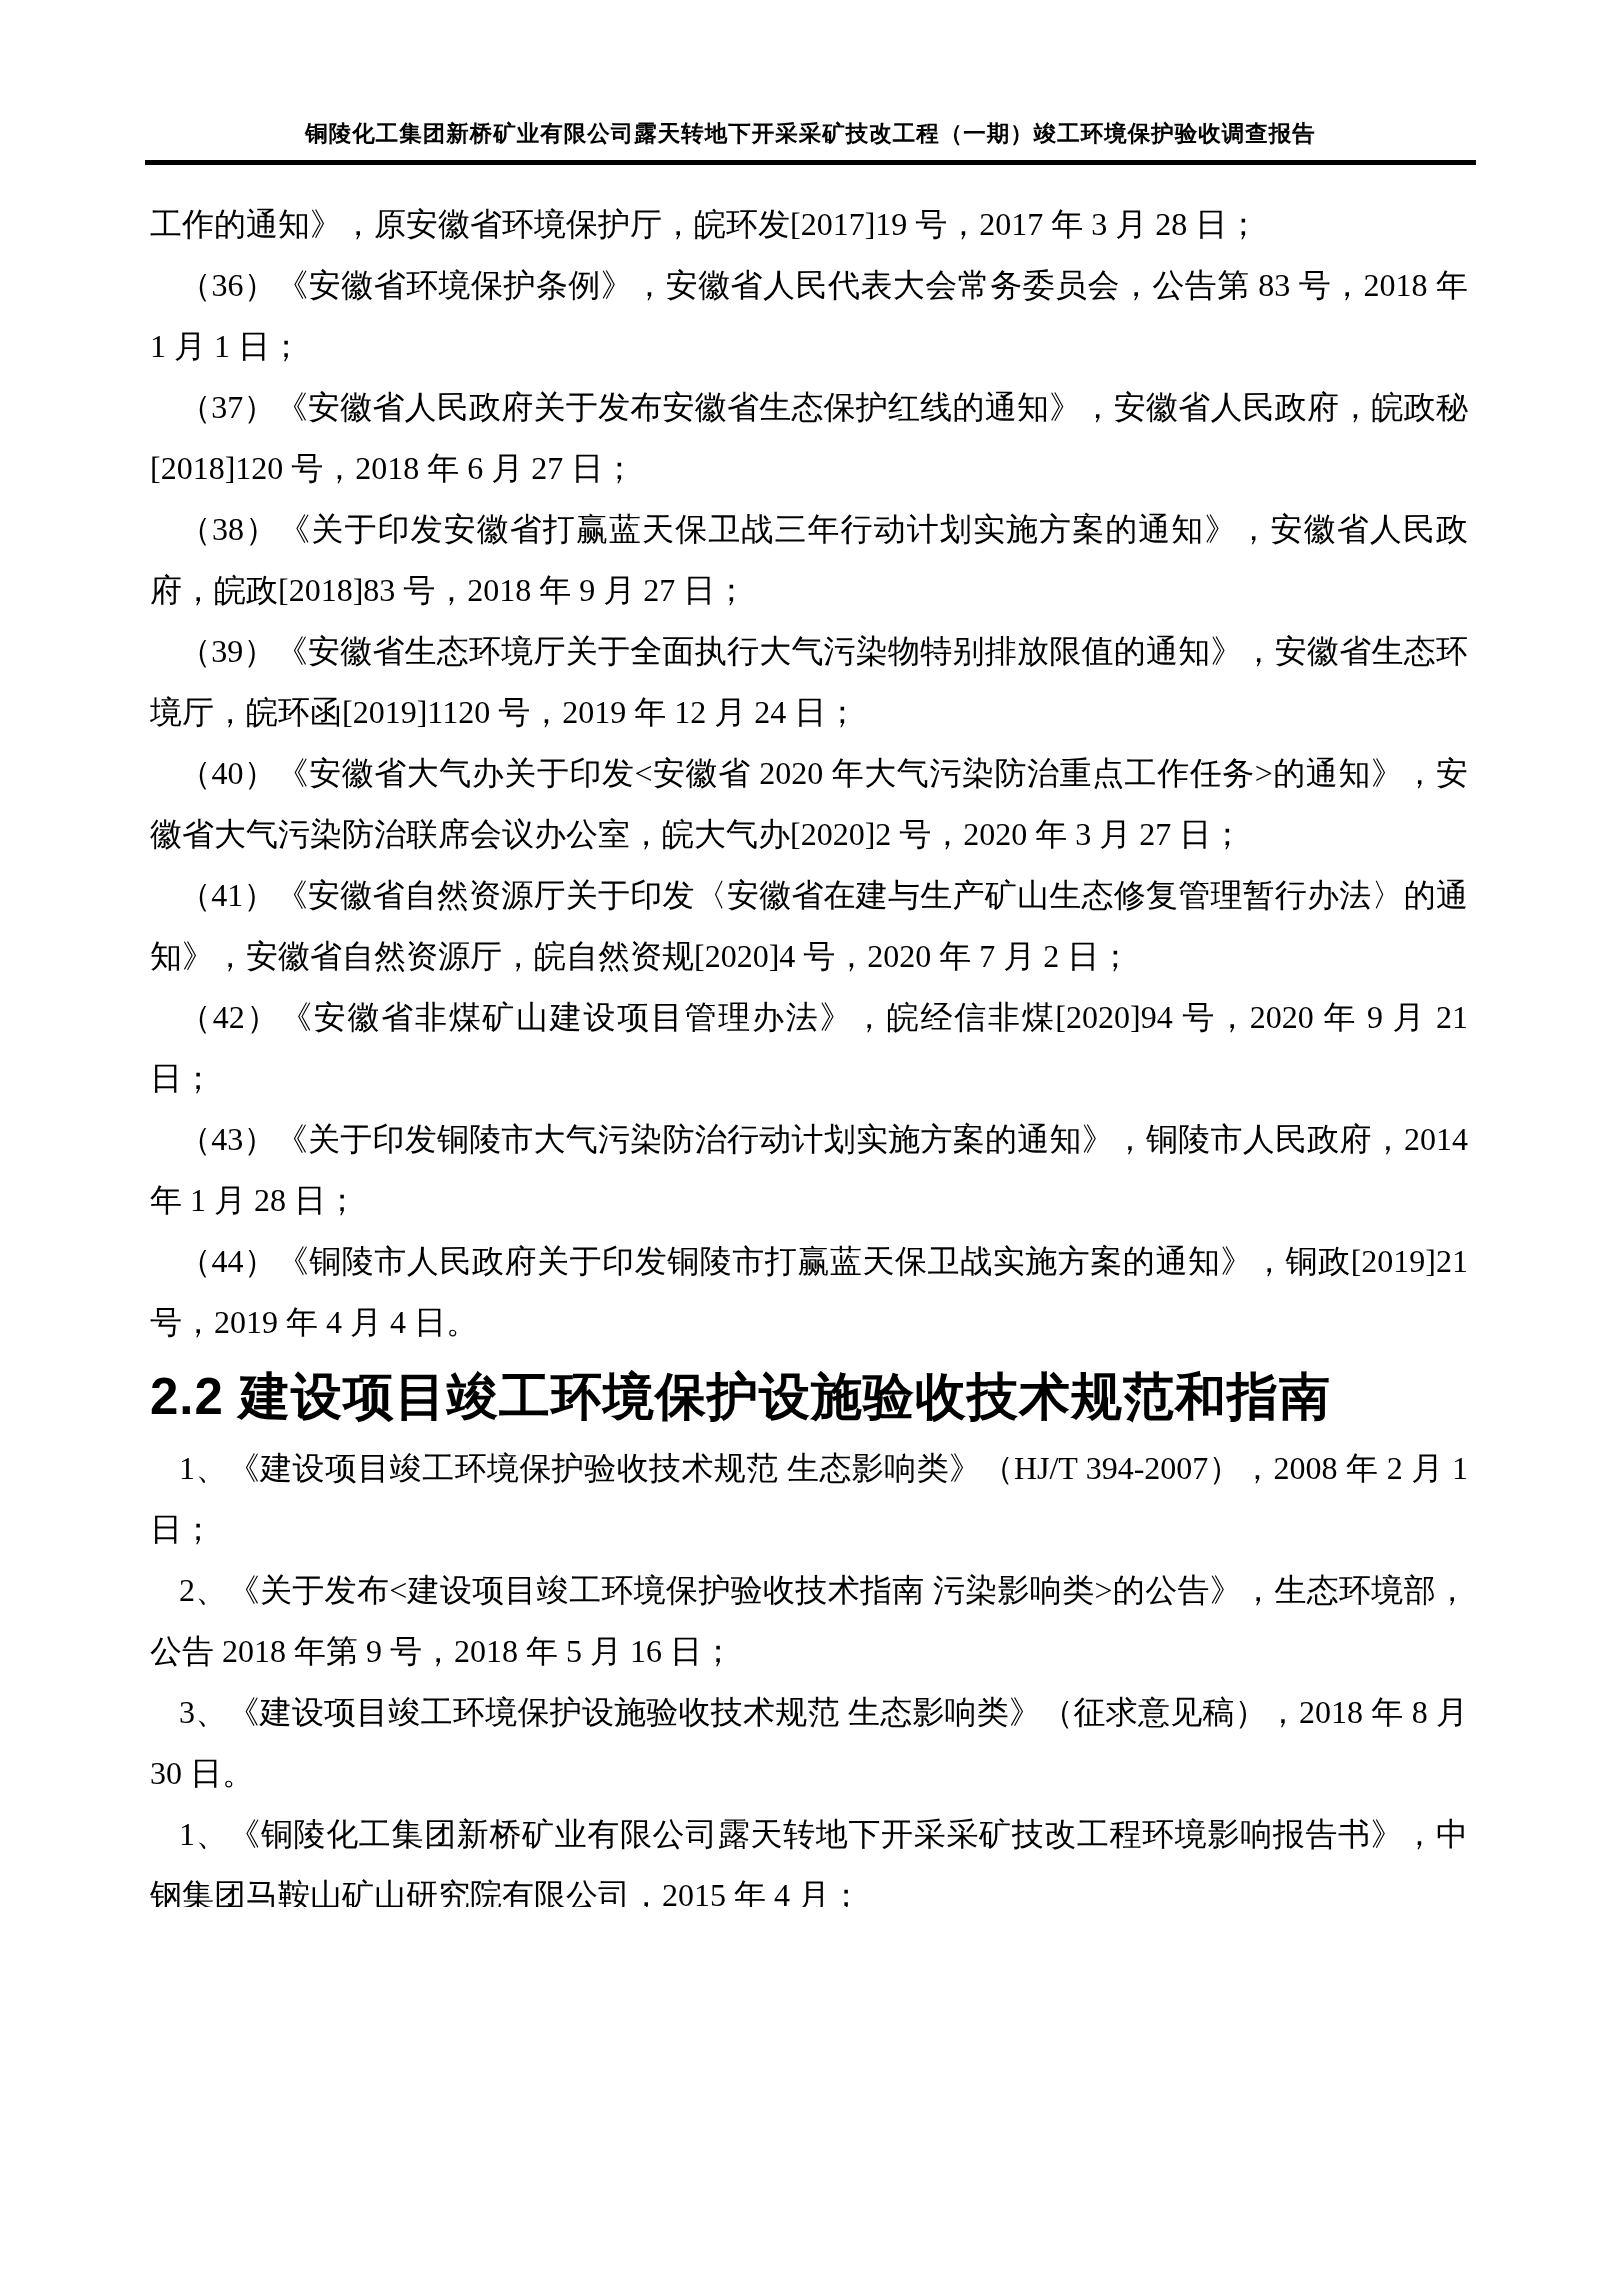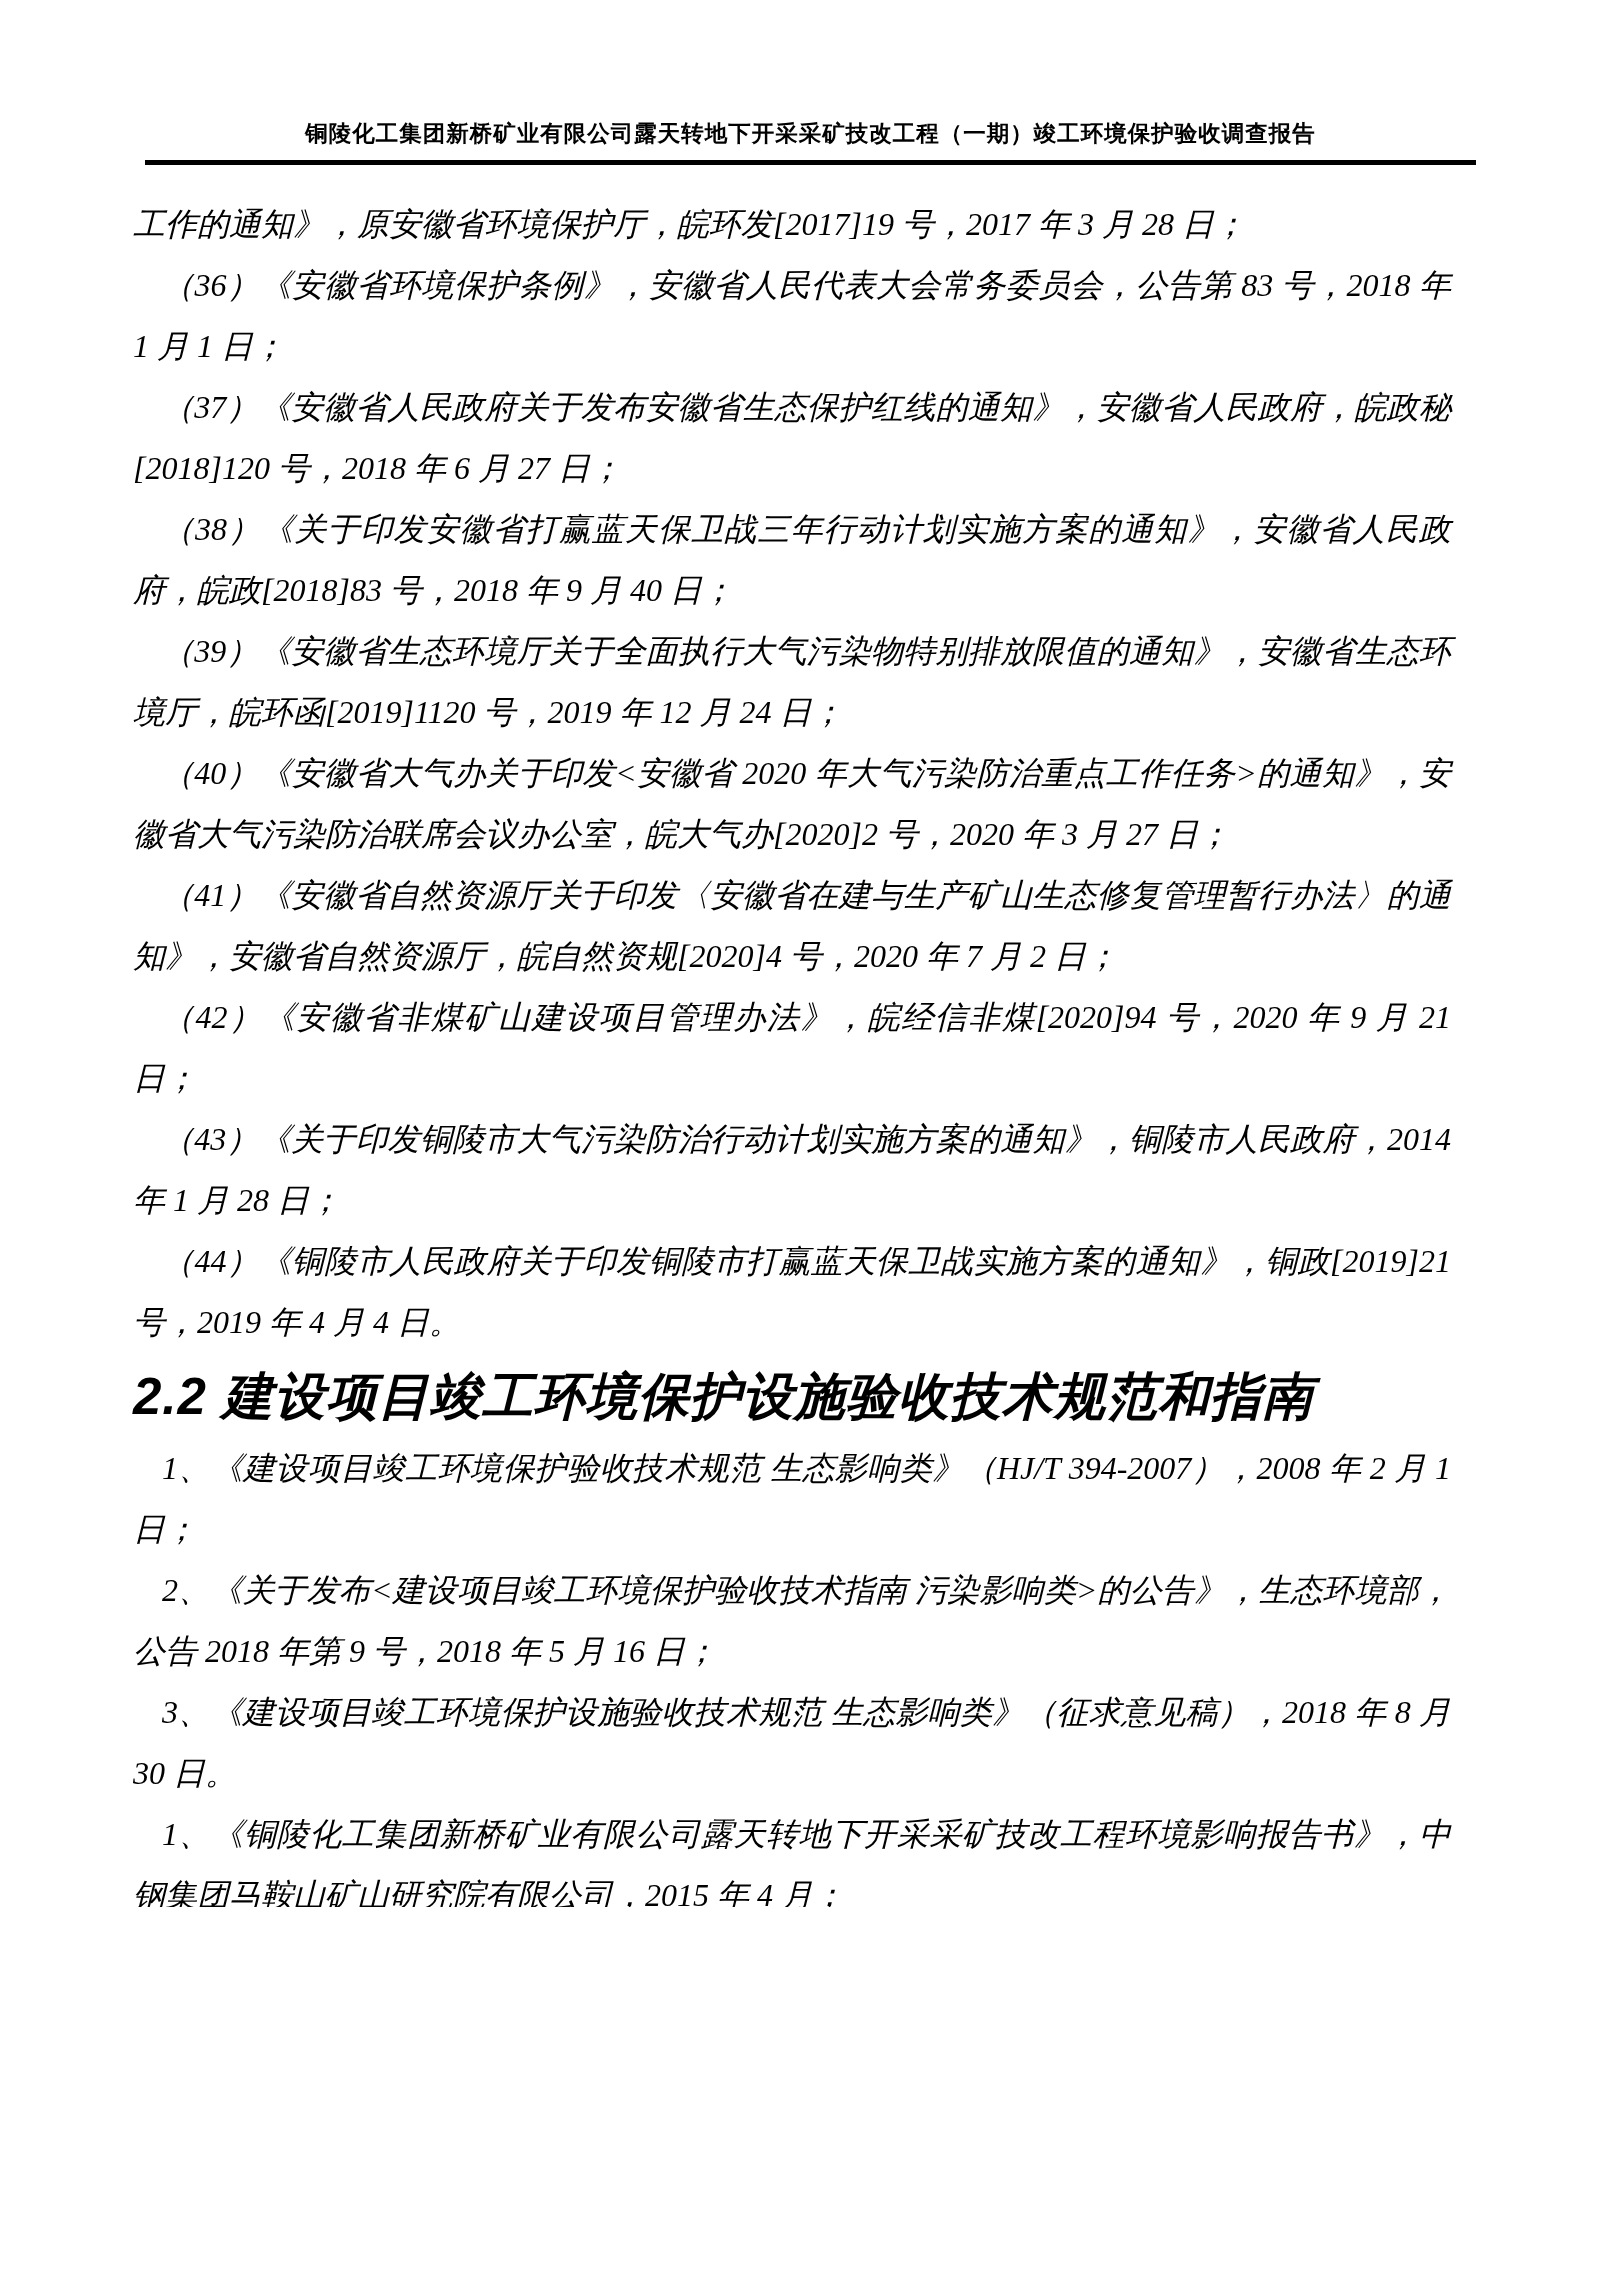--- a/index.html
+++ b/index.html
@@ -33,26 +33,25 @@
   }
   .header-rule {
     margin-top: 10.8px;
     height: 4.9px;
     background: #000000;
   }
   
   .doc-body {
     position: absolute;
     top: 194px;
-    left: 133px;
+    left: 150px;
     width: 1318px;
     font-size: 32px;
     line-height: 61px;
     text-align: justify;
-    font-style: italic;
   }
   .doc-body p {
     margin: 0;
     text-indent: 29px;
   }
   .doc-body p.cont {
     text-indent: 0;
   }
   .doc-body h2.sec {
     font-family: "Liberation Sans", "DejaVu Sans", sans-serif;
@@ -83,21 +82,21 @@
 
   <header class="page-header">
     <div class="header-title">铜陵化工集团新桥矿业有限公司露天转地下开采采矿技改工程（一期）竣工环境保护验收调查报告</div>
     <div class="header-rule"></div>
   </header>
 
   <main class="doc-body">
     <p class="cont">工作的通知》，原安徽省环境保护厅，皖环发[2017]19 号，2017 年 3 月 28 日；</p>
     <p>（36）《安徽省环境保护条例》，安徽省人民代表大会常务委员会，公告第 83 号，2018 年 1 月 1 日；</p>
     <p>（37）《安徽省人民政府关于发布安徽省生态保护红线的通知》，安徽省人民政府，皖政秘[2018]120 号，2018 年 6 月 27 日；</p>
-    <p>（38）《关于印发安徽省打赢蓝天保卫战三年行动计划实施方案的通知》，安徽省人民政府，皖政[2018]83 号，2018 年 9 月 40 日；</p>
+    <p>（38）《关于印发安徽省打赢蓝天保卫战三年行动计划实施方案的通知》，安徽省人民政府，皖政[2018]83 号，2018 年 9 月 27 日；</p>
     <p>（39）《安徽省生态环境厅关于全面执行大气污染物特别排放限值的通知》，安徽省生态环境厅，皖环函[2019]1120 号，2019 年 12 月 24 日；</p>
     <p>（40）《安徽省大气办关于印发&lt;安徽省 2020 年大气污染防治重点工作任务&gt;的通知》，安徽省大气污染防治联席会议办公室，皖大气办[2020]2 号，2020 年 3 月 27 日；</p>
     <p>（41）《安徽省自然资源厅关于印发〈安徽省在建与生产矿山生态修复管理暂行办法〉的通知》，安徽省自然资源厅，皖自然资规[2020]4 号，2020 年 7 月 2 日；</p>
     <p>（42）《安徽省非煤矿山建设项目管理办法》，皖经信非煤[2020]94 号，2020 年 9 月 21 日；</p>
     <p>（43）《关于印发铜陵市大气污染防治行动计划实施方案的通知》，铜陵市人民政府，2014 年 1 月 28 日；</p>
     <p>（44）《铜陵市人民政府关于印发铜陵市打赢蓝天保卫战实施方案的通知》，铜政[2019]21 号，2019 年 4 月 4 日。</p>
 
     <h2 class="sec">2.2 建设项目竣工环境保护设施验收技术规范和指南</h2>
     <p>1、《建设项目竣工环境保护验收技术规范 生态影响类》（HJ/T 394-2007），2008 年 2 月 1 日；</p>
     <p>2、《关于发布&lt;建设项目竣工环境保护验收技术指南 污染影响类&gt;的公告》，生态环境部，公告 2018 年第 9 号，2018 年 5 月 16 日；</p>

